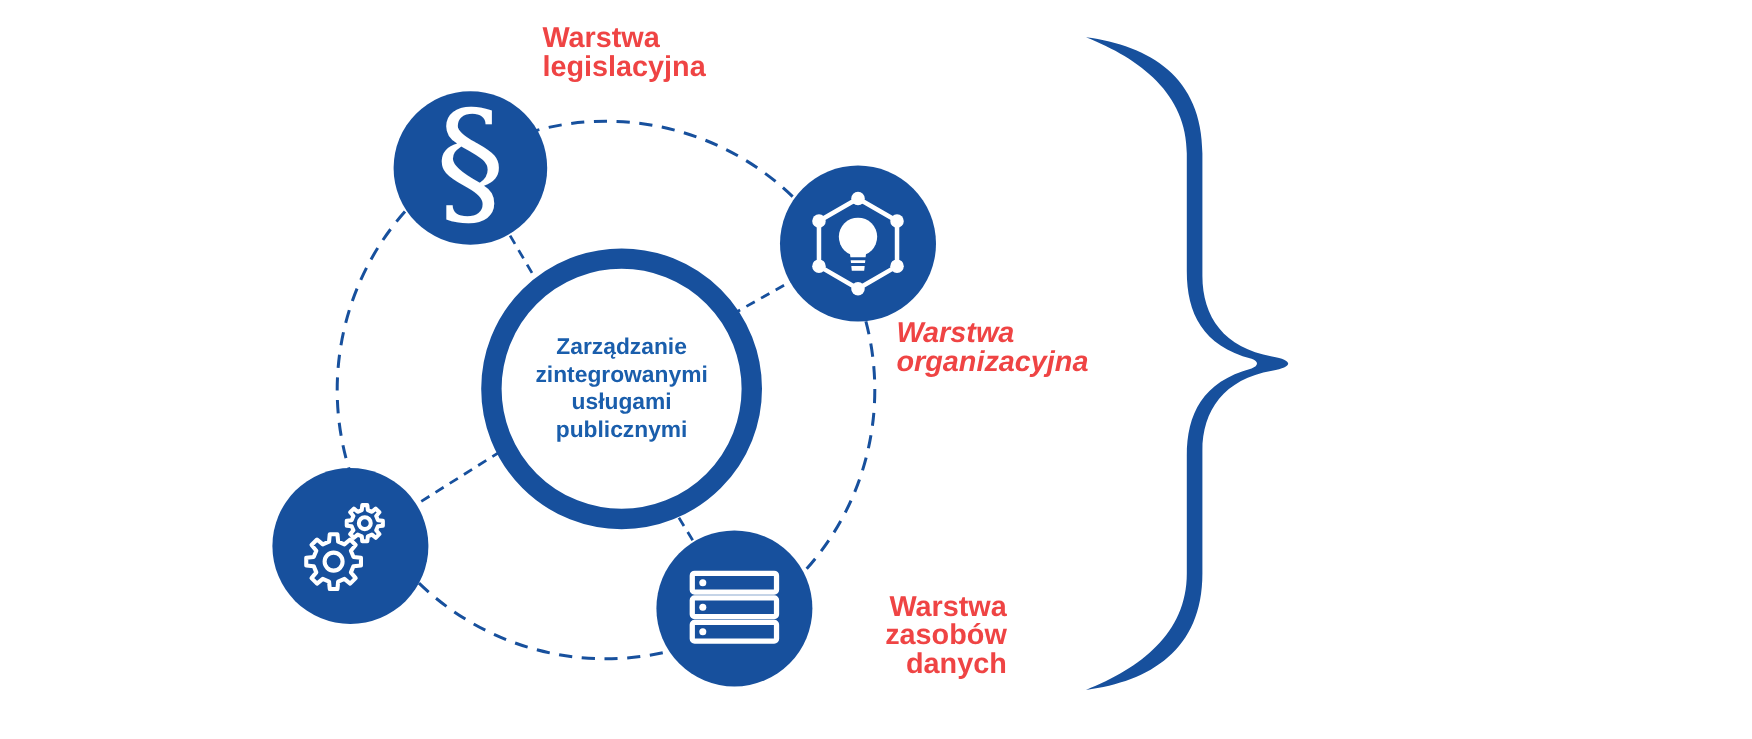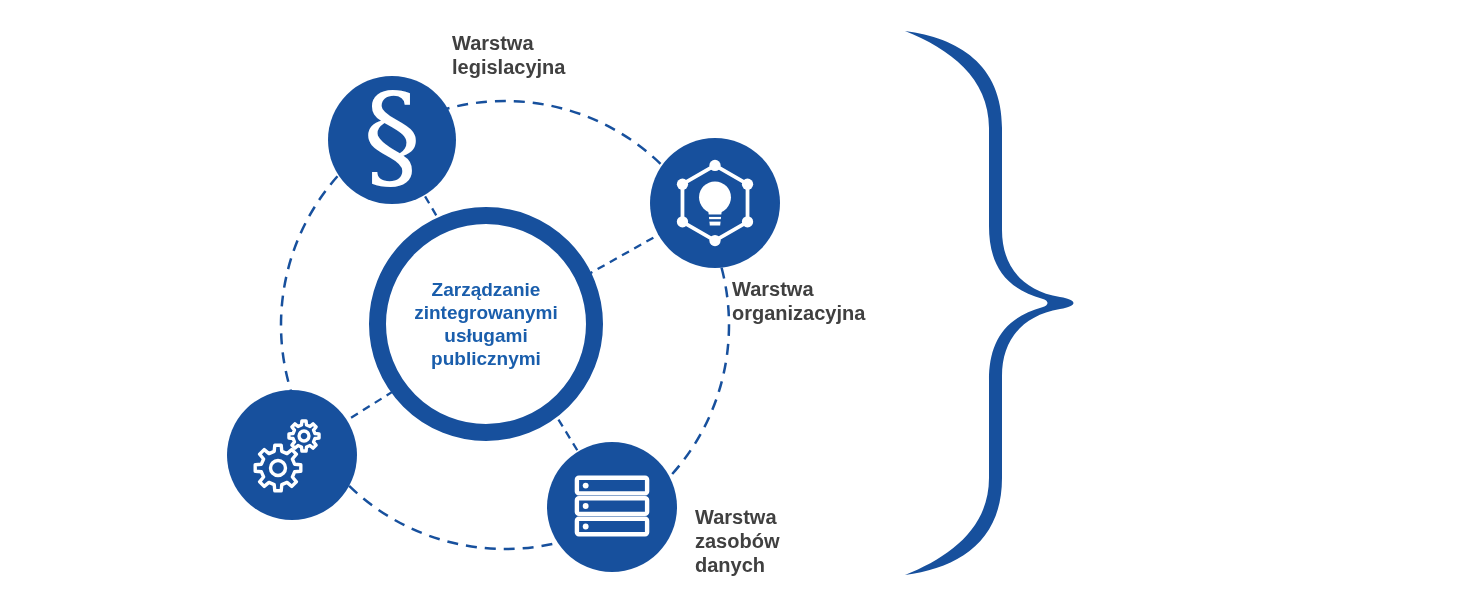--- a/index.html
+++ b/index.html
@@ -11,37 +11,37 @@
     font-family:"Liberation Sans", sans-serif;
   }
   #underlay{position:absolute;left:0;top:0;z-index:0;}
   .node{
     position:absolute;z-index:2;
     background:#17509D;border-radius:50%;
     display:flex;align-items:center;justify-content:center;
   }
   .center-node{
     position:absolute;z-index:2;
-    left:369px;top:207px;width:234px;height:234px;
+    left:401px;top:207px;width:234px;height:234px;
     box-sizing:border-box;
     background:#ffffff;border:17px solid #17509D;border-radius:50%;
     display:flex;align-items:center;justify-content:center;
   }
   .center-node .center-text{
     width:186px;text-align:center;
     font-size:19px;line-height:23px;font-weight:700;color:#1A5EAC;
   }
   .layer-label{
     position:absolute;z-index:3;
-    font-size:20px;line-height:24px;font-weight:700;color:#404040;margin-top:11px;
+    font-size:24px;line-height:24px;font-weight:700;color:#ef4444;
   }
   #label-legislacyjna{left:452px;top:20px;width:130px;}
-  #label-organizacyjna{left:732px;top:266px;width:150px;}
+  #label-organizacyjna{left:747px;top:266px;width:150px;font-style:italic;}
   #label-techniczna{left:143px;top:512px;width:140px;}
-  #label-zasoby{left:695px;top:494px;width:110px;}
+  #label-zasoby{left:729px;top:494px;width:110px;text-align:right;}
   #label-brace{
     position:absolute;z-index:3;
     left:1118px;top:276px;width:228px;text-align:center;
     font-size:20px;line-height:24px;font-weight:700;color:#1A5EAC;
   }
   #node-legislacyjna{left:328px;top:76px;width:128px;height:128px;}
   #node-organizacyjna{left:650px;top:138px;width:130px;height:130px;}
   #node-techniczna{left:227px;top:390px;width:130px;height:130px;}
   #node-zasoby{left:547px;top:442px;width:130px;height:130px;}
   .section-glyph{

